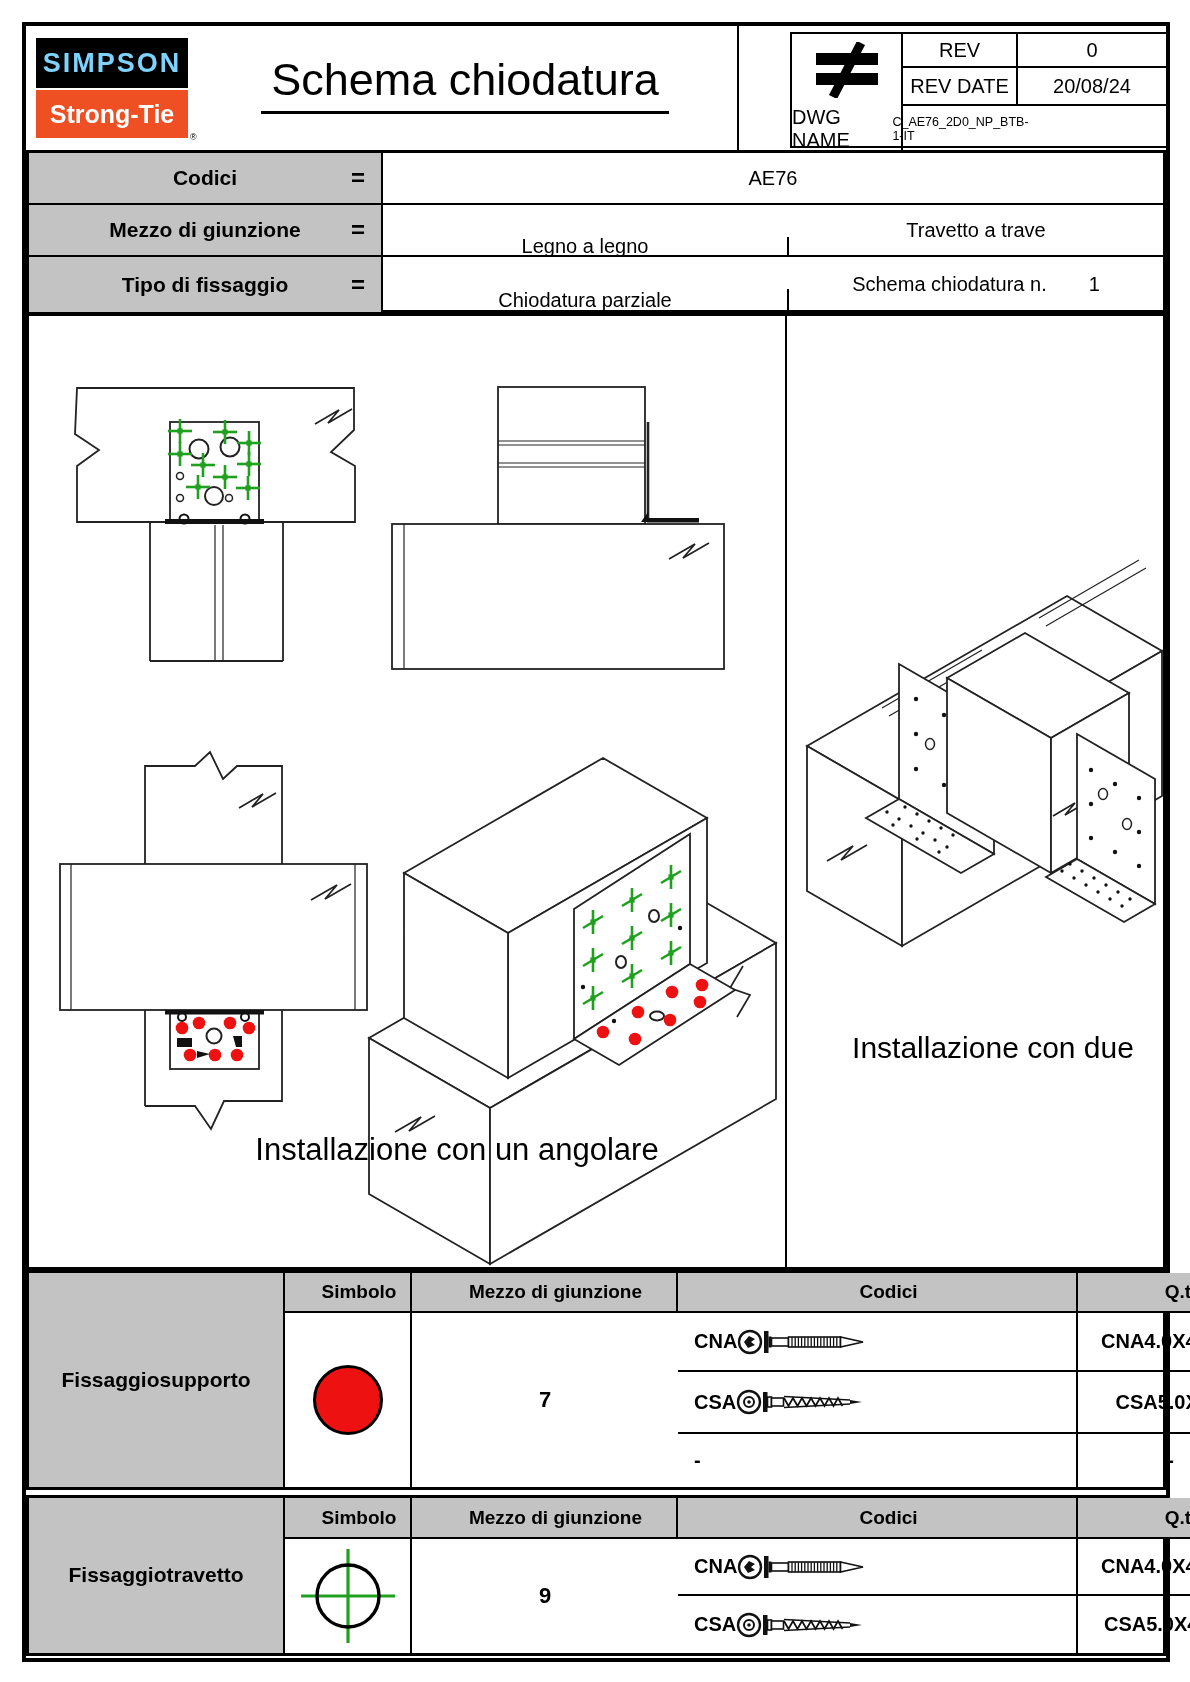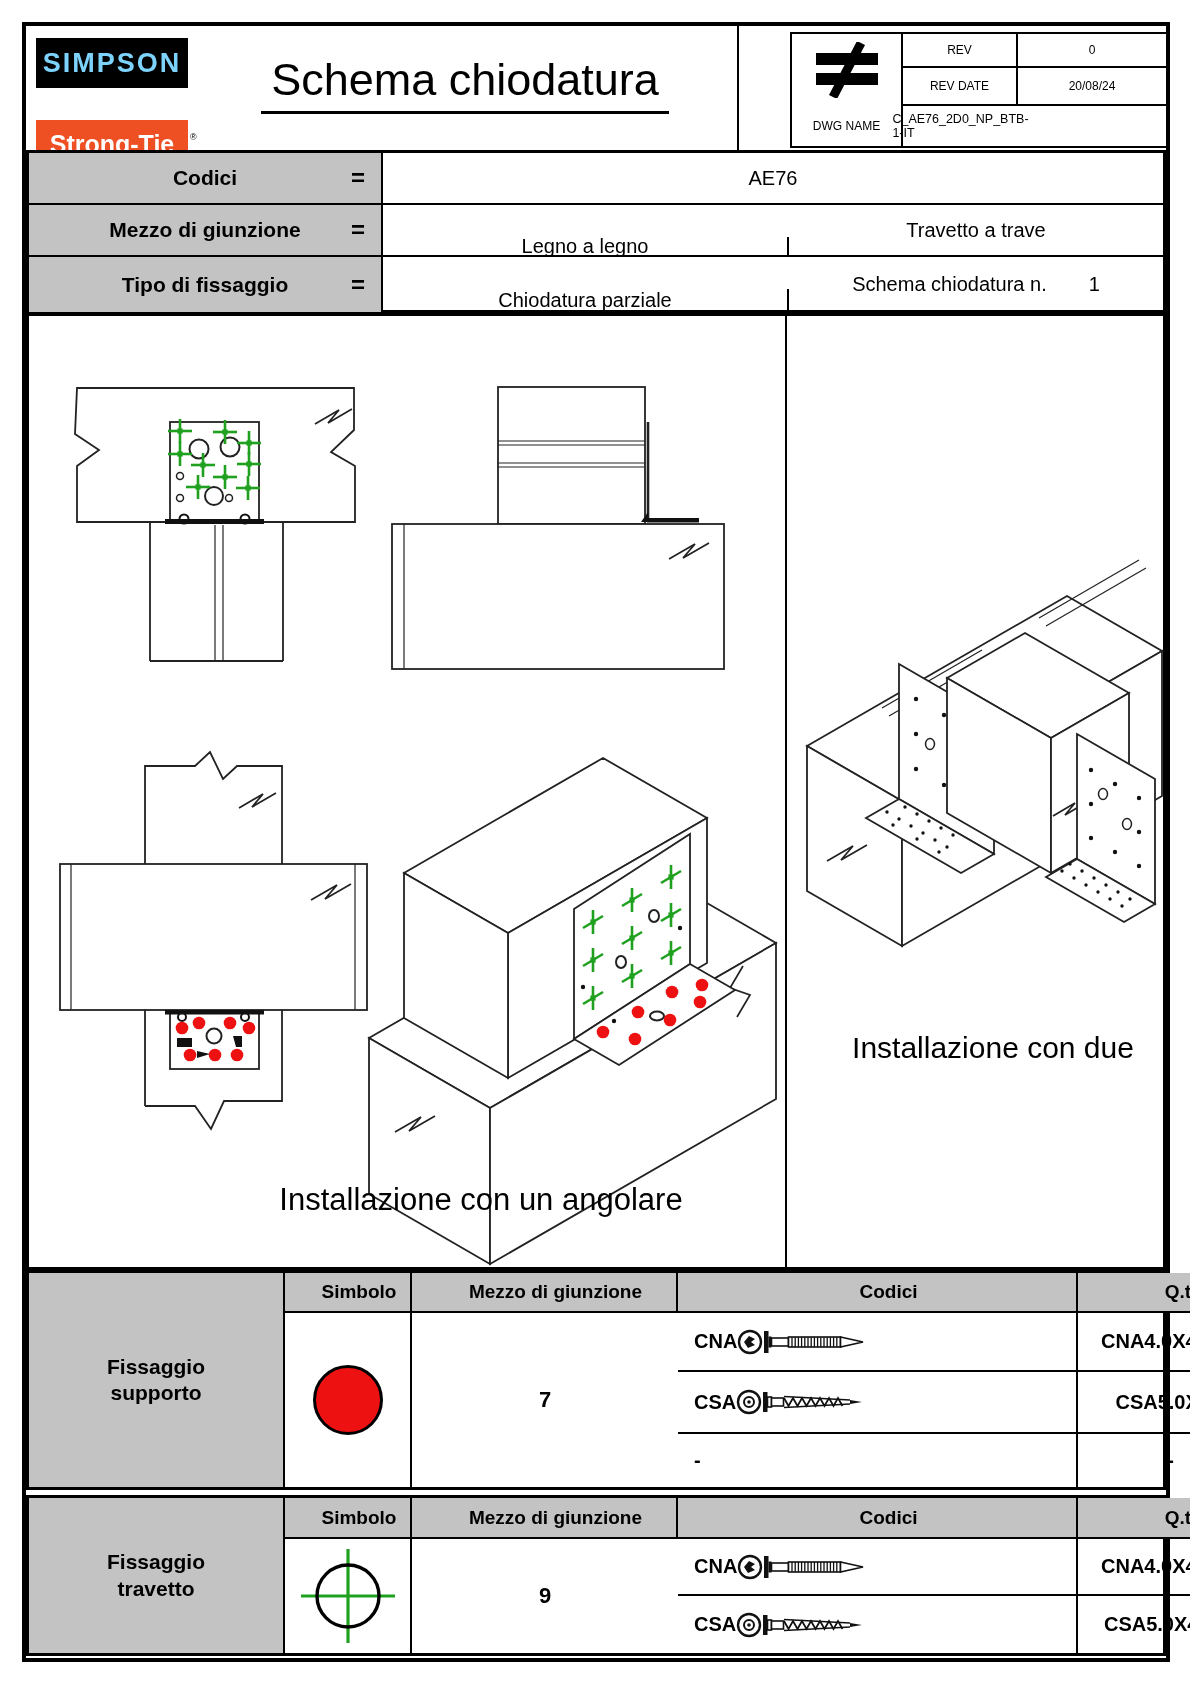--- a/index.html
+++ b/index.html
@@ -2,53 +2,53 @@
 <html><head>
 <meta charset="utf-8">
 <style>
   html,body{margin:0;padding:0;background:#fff;}
   body{width:1190px;height:1682px;position:relative;font-family:"Liberation Sans",sans-serif;color:#000;}
   .abs{position:absolute;}
   
   .page-border{left:22px;top:22px;width:1140px;height:1632px;border:4px solid #000;}
   
   .logo-black{left:36px;top:38px;width:152px;height:50px;background:#000;color:#7dd3fc;display:flex;align-items:center;justify-content:center;font-weight:bold;font-size:27px;letter-spacing:2px;}
-  .logo-orange{left:36px;top:90px;width:152px;height:48px;background:#ee4f23;color:#fff;display:flex;align-items:center;justify-content:center;font-weight:bold;font-size:25px;margin-top:30px;}
+  .logo-orange{left:36px;top:90px;width:152px;height:48px;background:#ee4f23;color:#fff;display:flex;align-items:center;justify-content:center;font-weight:bold;font-size:25px;}
   .logo-reg{left:190px;top:132px;font-size:9px;}
   .page-title{left:200px;top:54px;width:530px;text-align:center;font-size:45px;}
   .page-title span{display:inline-block;border-bottom:3px solid #000;padding:0 10px 5px 10px;}
   .hdr-divider{left:737px;top:26px;width:2px;height:124px;background:#000;}
   .hr-table{left:790px;top:32px;width:374px;height:112px;border:2.5px solid #000;display:grid;grid-template-columns:111px 115px 1fr;grid-template-rows:34px 38px 1fr;background:#fff;}
-  .hr-cell{display:flex;align-items:center;justify-content:center;font-size:12px;}
+  .hr-cell{display:flex;align-items:center;justify-content:center;font-size:20px;}
   .brd{border-right:2px solid #000;} .bbd{border-bottom:2px solid #000;}
   .neq-cell{grid-row:1/3;}
   .dwg-val{font-size:12.5px;letter-spacing:0;}
   
   .info-grid{left:26px;top:150px;width:1140px;height:163px;border:3px solid #000;display:grid;grid-template-columns:354px 406px 1fr;grid-template-rows:52px 52px 1fr;box-sizing:border-box;background:#fff;}
   .icell{display:flex;align-items:center;justify-content:center;font-size:20px;}
   .ilabel{background:#c3c3c3;font-weight:bold;font-size:21px;position:relative;border-right:2.5px solid #000;}
   .ilabel .eq{position:absolute;right:16px;font-size:24px;font-weight:bold;}
   .ib{border-bottom:2.5px solid #000;}
   .ir{border-right:2.5px solid #000;margin-top:32px;}
   .span2{grid-column:2/4;}
   .schemarow{gap:42px;}
   
   .draw-area{left:26px;top:313px;width:1140px;height:957px;border:3px solid #000;box-sizing:border-box;background:#fff;}
   .draw-left{position:absolute;left:0;top:0;width:756px;height:951px;}
   .vdivider{position:absolute;left:756px;top:0;width:2px;height:951px;background:#000;}
   .draw-right{position:absolute;left:758px;top:0;width:376px;height:951px;}
-  .cap-left{position:absolute;left:0;top:866px;width:856px;text-align:center;font-size:31px;margin-left:24px;}
+  .cap-left{position:absolute;left:0;top:816px;width:856px;text-align:center;font-size:31px;}
   .cap-right{position:absolute;left:758px;top:712px;width:412px;text-align:center;font-size:30px;line-height:1.32;}
   
   .dtable{left:26px;width:1140px;border:3px solid #000;display:grid;grid-template-columns:256px 127px 266px 400px 1fr;box-sizing:border-box;background:#fff;}
   .t1{top:1270px;height:220px;grid-template-rows:40px 59px 62px 1fr;}
   .t2{top:1495px;height:161px;grid-template-rows:41px 57px 1fr;}
   .tcell{display:flex;align-items:center;justify-content:center;}
   .thead{background:#c3c3c3;font-weight:bold;font-size:19px;}
-  .tlabel{background:#c3c3c3;font-weight:bold;font-size:21px;flex-direction:column;line-height:1.25;border-right:2.2px solid #000;}
+  .tlabel{background:#c3c3c3;font-weight:bold;font-size:21px;line-height:1.25;border-right:2.2px solid #000;}
   .t1 .tlabel{grid-row:1/5;} .t2 .tlabel{grid-row:1/4;}
   .symspan1{grid-row:2/5;border-right:2.2px solid #000;}
   .symspan2{grid-row:2/4;border-right:2.2px solid #000;}
   .qtyspan1{grid-row:2/5;font-weight:bold;font-size:22px;}
   .qtyspan2{grid-row:2/4;font-weight:bold;font-size:22px;}
   .tbr{border-right:2.2px solid #000;} .tbb{border-bottom:2.2px solid #000;padding-left:23px;}
   .mezzo{justify-content:flex-start;padding-left:16px;gap:0;font-weight:bold;font-size:20px;}
   .codcell{font-weight:bold;font-size:20px;}
   .red-circle{width:64px;height:64px;border-radius:50%;background:#ee1111;border:3px solid #000;}
   

